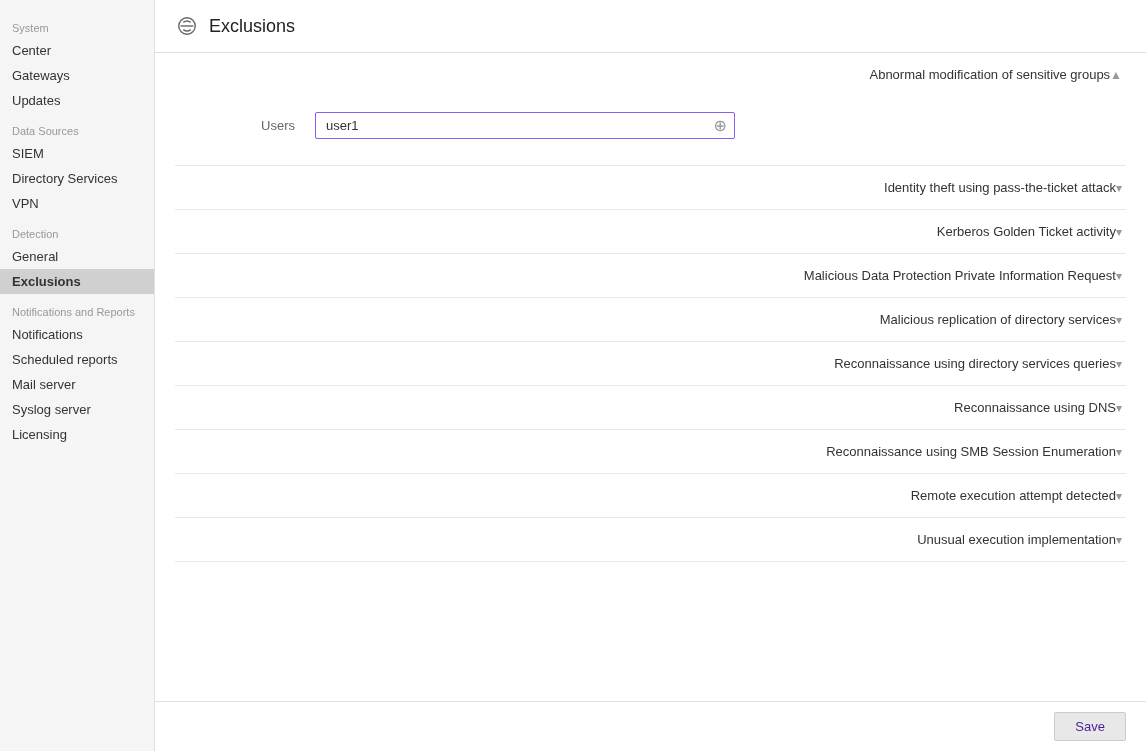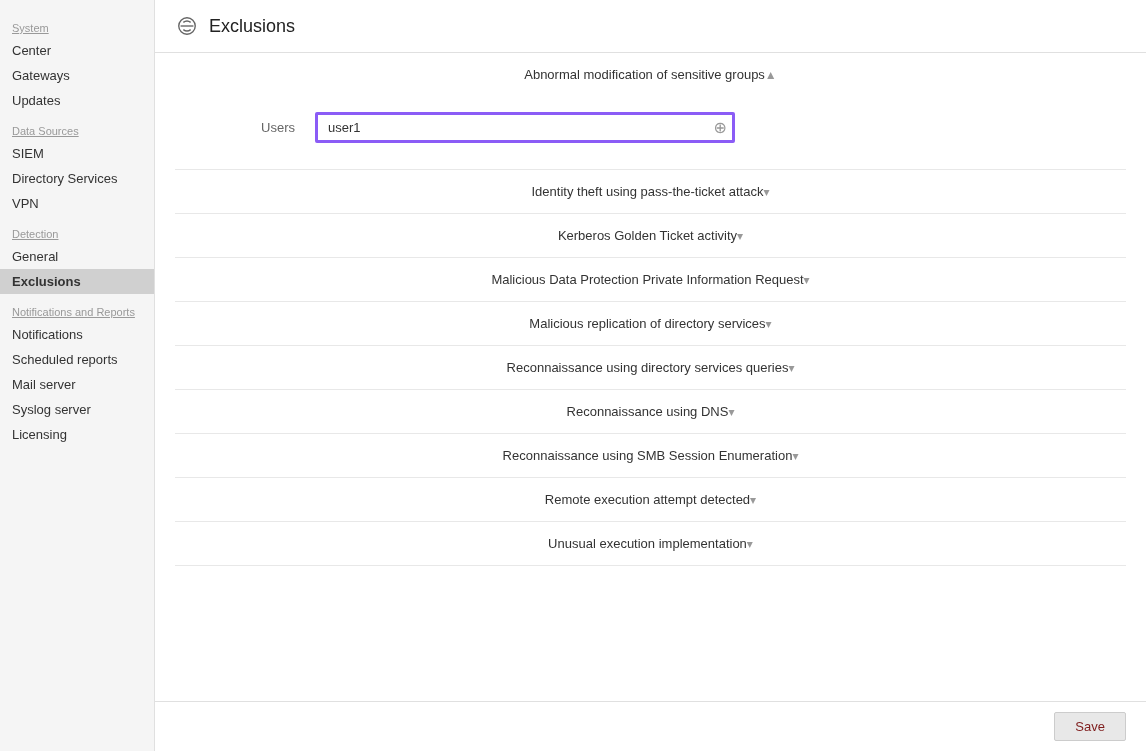--- a/index.html
+++ b/index.html
@@ -23,21 +23,20 @@
       display: flex;
       flex-direction: column;
       padding: 10px 0;
       overflow-y: auto;
     }
     .sidebar-section-label {
       font-size: 11px;
       color: #999;
       padding: 12px 12px 4px 12px;
       font-weight: 400;
-      text-decoration: underline;
     }
     .sidebar-item {
       padding: 5px 12px;
       cursor: pointer;
       color: #333;
       font-size: 13px;
       border-radius: 0;
       white-space: nowrap;
     }
     .sidebar-item.active {
@@ -79,21 +78,21 @@
       padding: 0 20px 60px 20px;
     }
 
     
     .exclusion-item {
       border-bottom: 1px solid #e8e8e8;
     }
     .exclusion-header {
       display: flex;
       align-items: center;
-      justify-content: center;
+      justify-content: flex-end;
       padding: 14px 4px;
       cursor: pointer;
       user-select: none;
     }
     .exclusion-title {
       font-size: 13px;
       color: #333;
       font-weight: 400;
     }
     .exclusion-chevron {
@@ -115,21 +114,21 @@
       text-align: right;
       padding-right: 20px;
     }
     .exclusion-input-wrapper {
       flex: 1;
       max-width: 420px;
       position: relative;
     }
     .exclusion-input {
       width: 100%;
-      border: 3px solid #8b5cf6;
+      border: 1px solid #8b5cf6;
       border-radius: 2px;
       padding: 5px 30px 5px 10px;
       font-size: 13px;
       color: #333;
       background: #fff;
       outline: none;
     }
     .add-icon {
       position: absolute;
       right: 8px;
@@ -152,21 +151,21 @@
       padding: 10px 20px;
       display: flex;
       justify-content: flex-end;
     }
     .save-button {
       background: #e8e8e8;
       border: 1px solid #ccc;
       padding: 6px 20px;
       font-size: 13px;
       cursor: pointer;
-      color: #7f1d1d;
+      color: #4c1d95;
       border-radius: 2px;
     }
 
     
     .exclusions-icon svg {
       width: 22px;
       height: 22px;
     }
   </style>
 </head>

